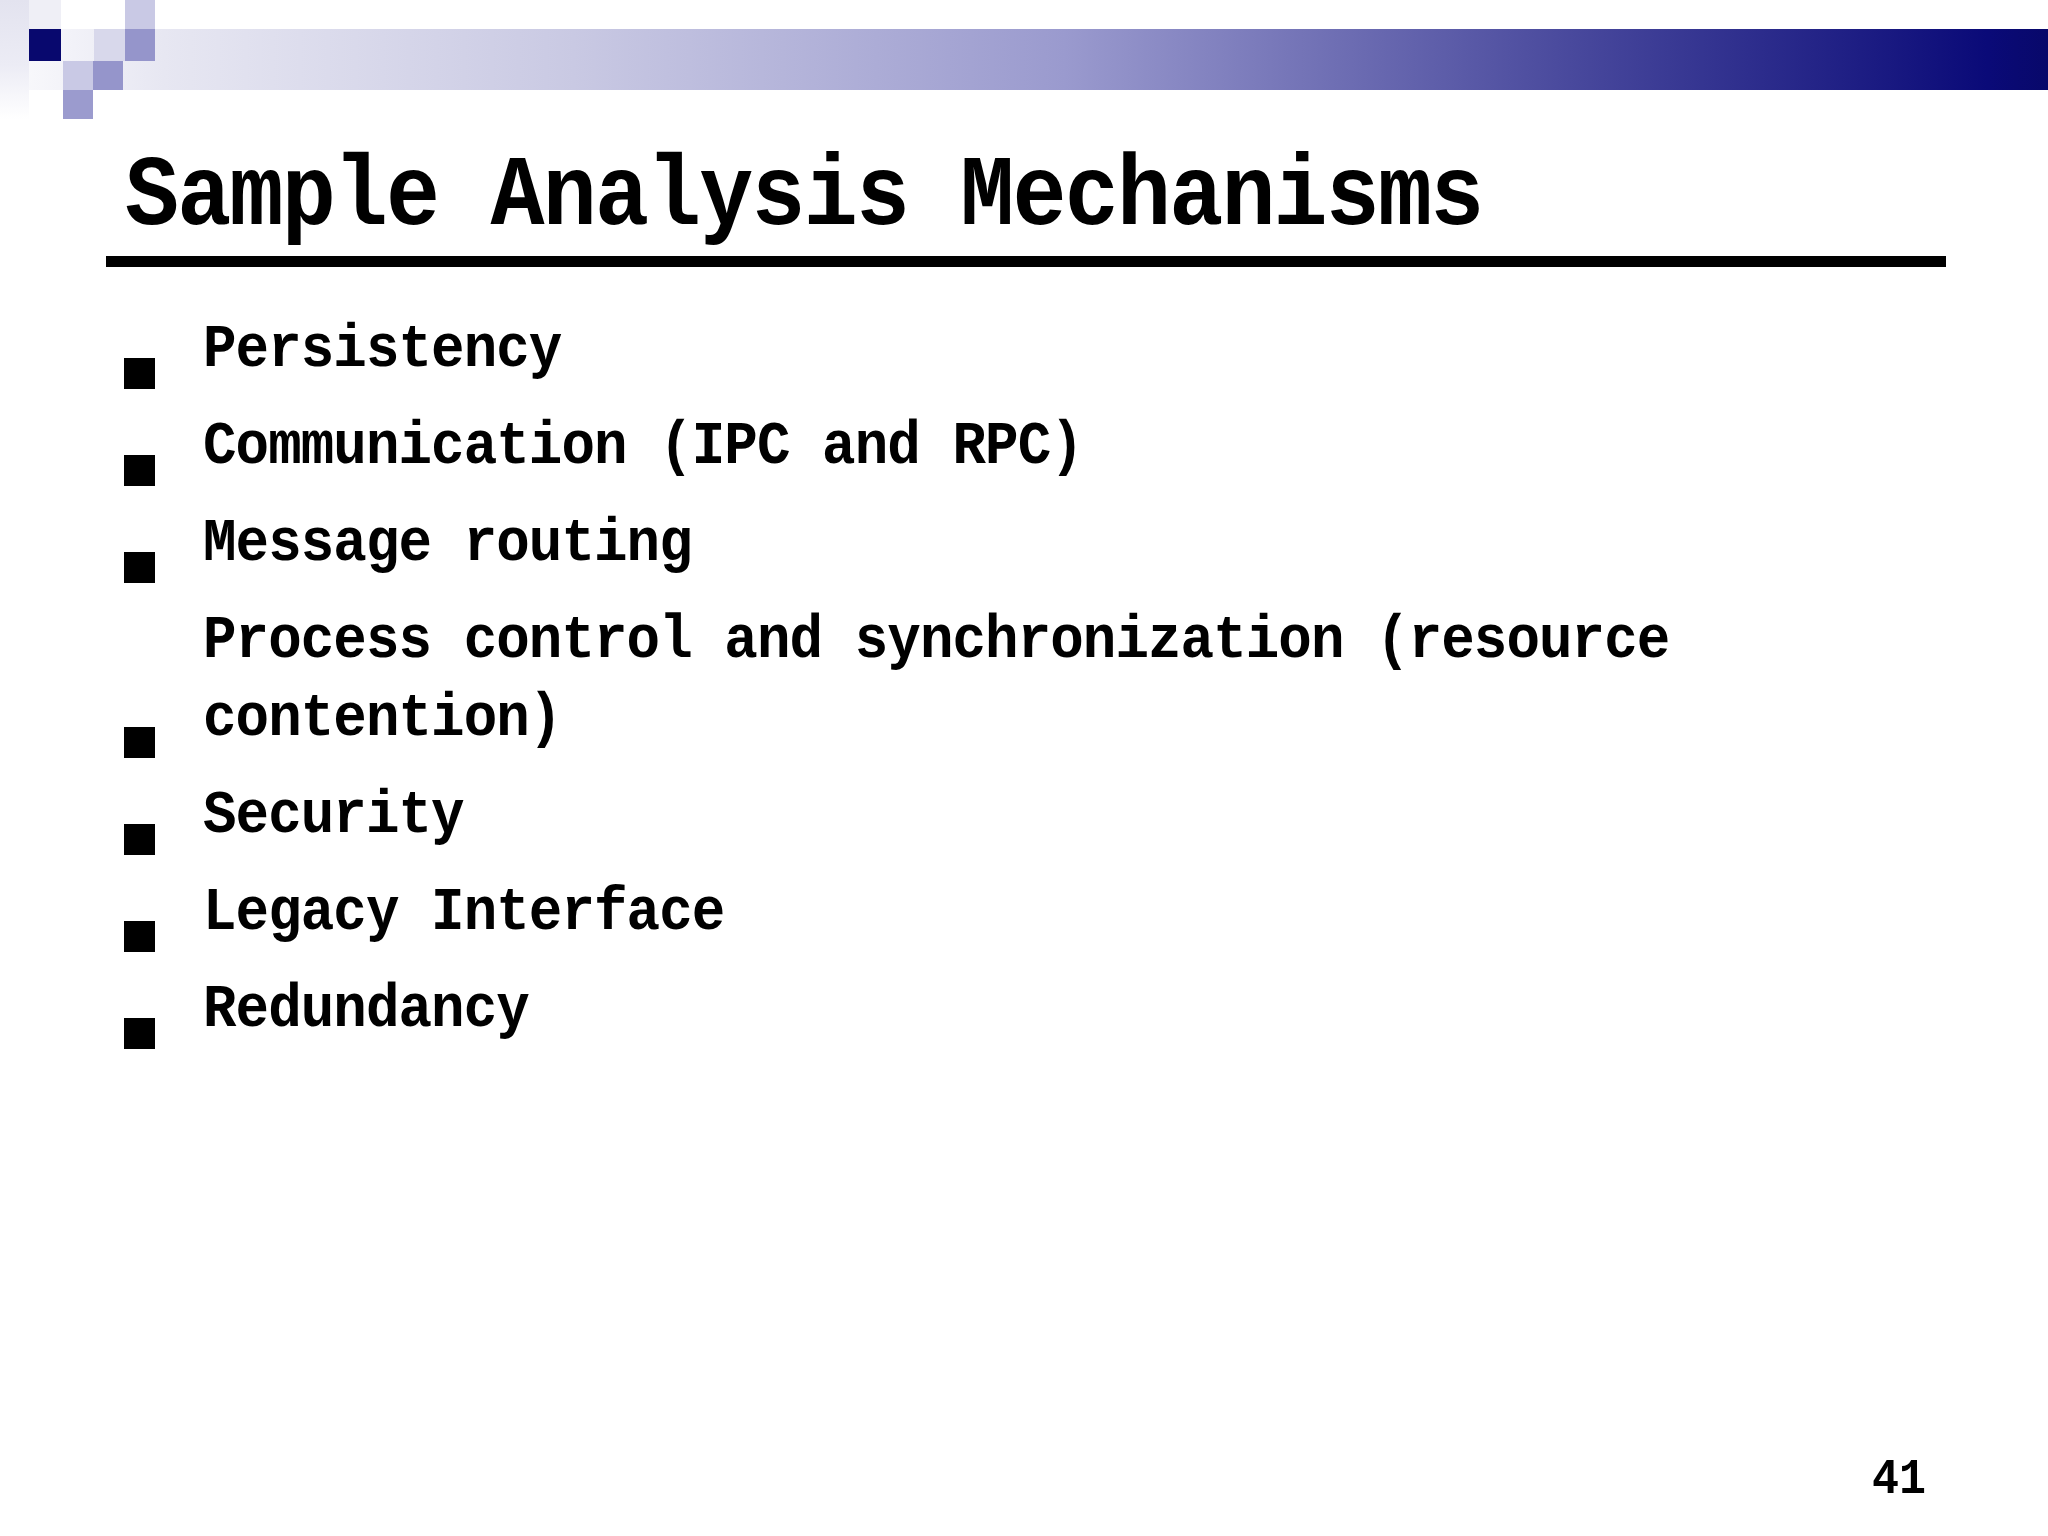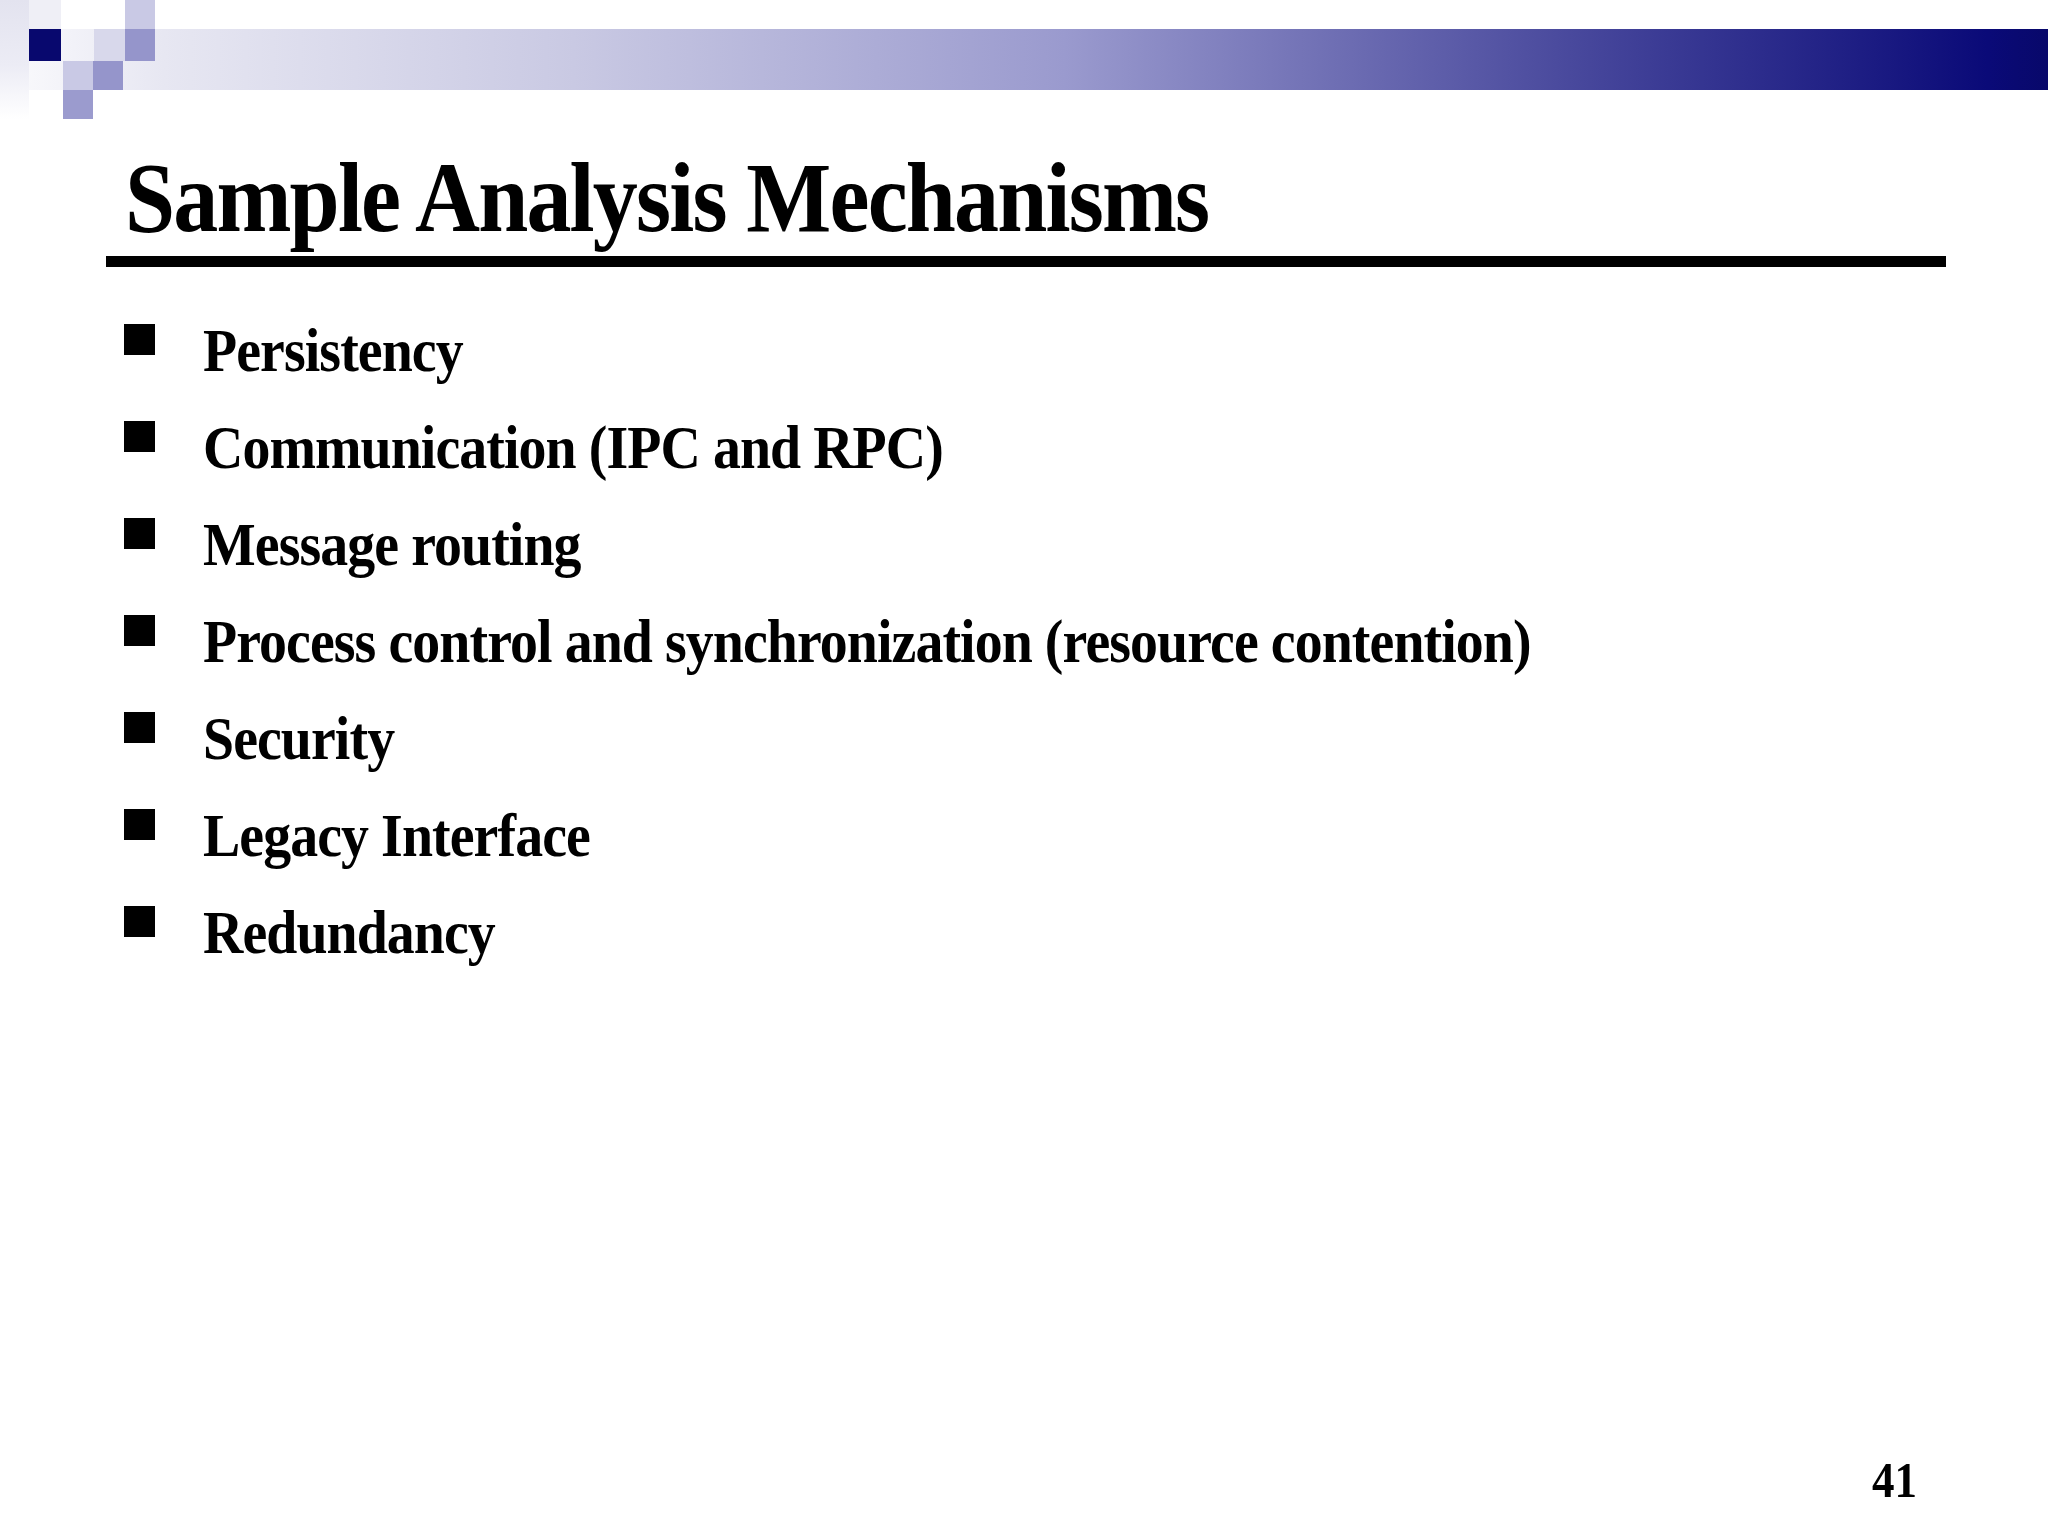--- a/index.html
+++ b/index.html
@@ -6,21 +6,21 @@
     margin: 0;
     padding: 0;
     background: #ffffff;
   }
   .slide {
     position: relative;
     width: 2048px;
     height: 1536px;
     background: #ffffff;
     overflow: hidden;
-    font-family: Liberation Serif, serif;
+    font-family: Liberation Mono, monospace;
     color: #000000;
   }
 
   
   .top-bar {
     position: absolute;
     left: 0;
     top: 29px;
     width: 2048px;
     height: 61px;
@@ -81,21 +81,21 @@
     top: 311px;
     margin: 0;
     padding: 0;
     list-style: none;
     display: flex;
     flex-direction: column;
     gap: 19px;
   }
   .bullets li {
     display: flex;
-    align-items: flex-start;
+    align-items: flex-end;
   }
   .marker {
     flex: 0 0 31px;
     width: 31px;
     height: 31px;
     margin-top: 13px;
     margin-right: 48px;
     background: #000000;
   }
   .txt {

